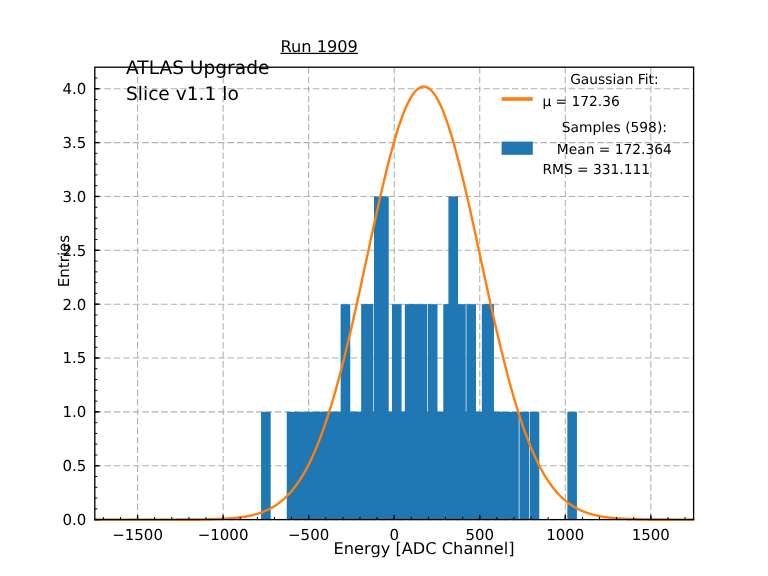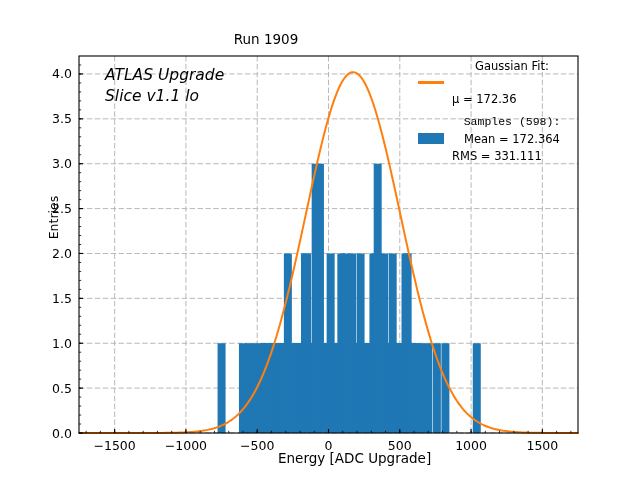--- a/index.html
+++ b/index.html
@@ -218,38 +218,38 @@
       <text x="72" y="213.0952380952381" text-anchor="end" font-size="12.5" font-family="DejaVu Sans, Liberation Sans, sans-serif" fill="#000">2.5</text>
       <line x1="79" y1="163.71428571428572" x2="83" y2="163.71428571428572" stroke="#000" stroke-width="1.1"></line>
       <text x="72" y="168.21428571428572" text-anchor="end" font-size="12.5" font-family="DejaVu Sans, Liberation Sans, sans-serif" fill="#000">3.0</text>
       <line x1="79" y1="118.83333333333337" x2="83" y2="118.83333333333337" stroke="#000" stroke-width="1.1"></line>
       <text x="72" y="123.33333333333337" text-anchor="end" font-size="12.5" font-family="DejaVu Sans, Liberation Sans, sans-serif" fill="#000">3.5</text>
       <line x1="79" y1="73.95238095238096" x2="83" y2="73.95238095238096" stroke="#000" stroke-width="1.1"></line>
       <text x="72" y="78.45238095238096" text-anchor="end" font-size="12.5" font-family="DejaVu Sans, Liberation Sans, sans-serif" fill="#000">4.0</text>
       <rect x="79" y="56" width="499" height="377" fill="none" stroke="#000" stroke-width="1.1"></rect>
     </svg>
 
-  <div class="txt" style="left:0;top:31px;width:532px;text-align:center;font-size:13.5px;">Run 1909</div>
+  <div class="txt" style="left:0;top:31px;width:532px;text-align:center;font-size:13.5px;text-decoration:underline;">Run 1909</div>
 
   <div class="txt" style="left:-7px;top:210px;width:120px;text-align:center;font-size:12.5px;
               transform:rotate(-90deg);transform-origin:center;">Entries</div>
 
-  <div class="txt" style="left:278px;top:450px;font-size:13.5px;">Energy [ADC Upgrade]</div>
-
-  <div style="position:absolute;left:105px;top:65px;font-size:15.5px;line-height:21px;font-style:italic;">
+  <div class="txt" style="left:278px;top:450px;font-size:13.5px;">Energy [ADC Channel]</div>
+
+  <div style="position:absolute;left:105px;top:47px;font-size:15.5px;line-height:21px;">
     <div>ATLAS Upgrade</div>
     <div>Slice v1.1 lo</div>
   </div>
 
   <div style="position:absolute;left:418px;top:58px;width:160px;font-size:11.5px;line-height:17.5px;">
     <div style="position:relative;">
       <div style="text-align:center;padding-left:28px;">Gaussian Fit:</div>
       <div style="position:absolute;left:0;top:23px;width:26px;height:2.5px;background:#ff7f0e;"></div>
-      <div style="padding-left:34px;margin-top:15px;">μ = 172.36</div>
+      <div style="padding-left:34px;">μ = 172.36</div>
     </div>
     <div style="position:relative;margin-top:5px;">
-      <div style="text-align:center;padding-left:28px;font-family:Liberation Mono, monospace;">Samples (598):</div>
+      <div style="text-align:center;padding-left:28px;">Samples (598):</div>
       <div style="position:absolute;left:0;top:20px;width:26px;height:11px;background:#1f77b4;"></div>
       <div style="padding-left:46px;">Mean = 172.364</div>
       <div style="padding-left:34px;">RMS = 331.111</div>
     </div>
   </div>
 </div>
 
 </body></html>

